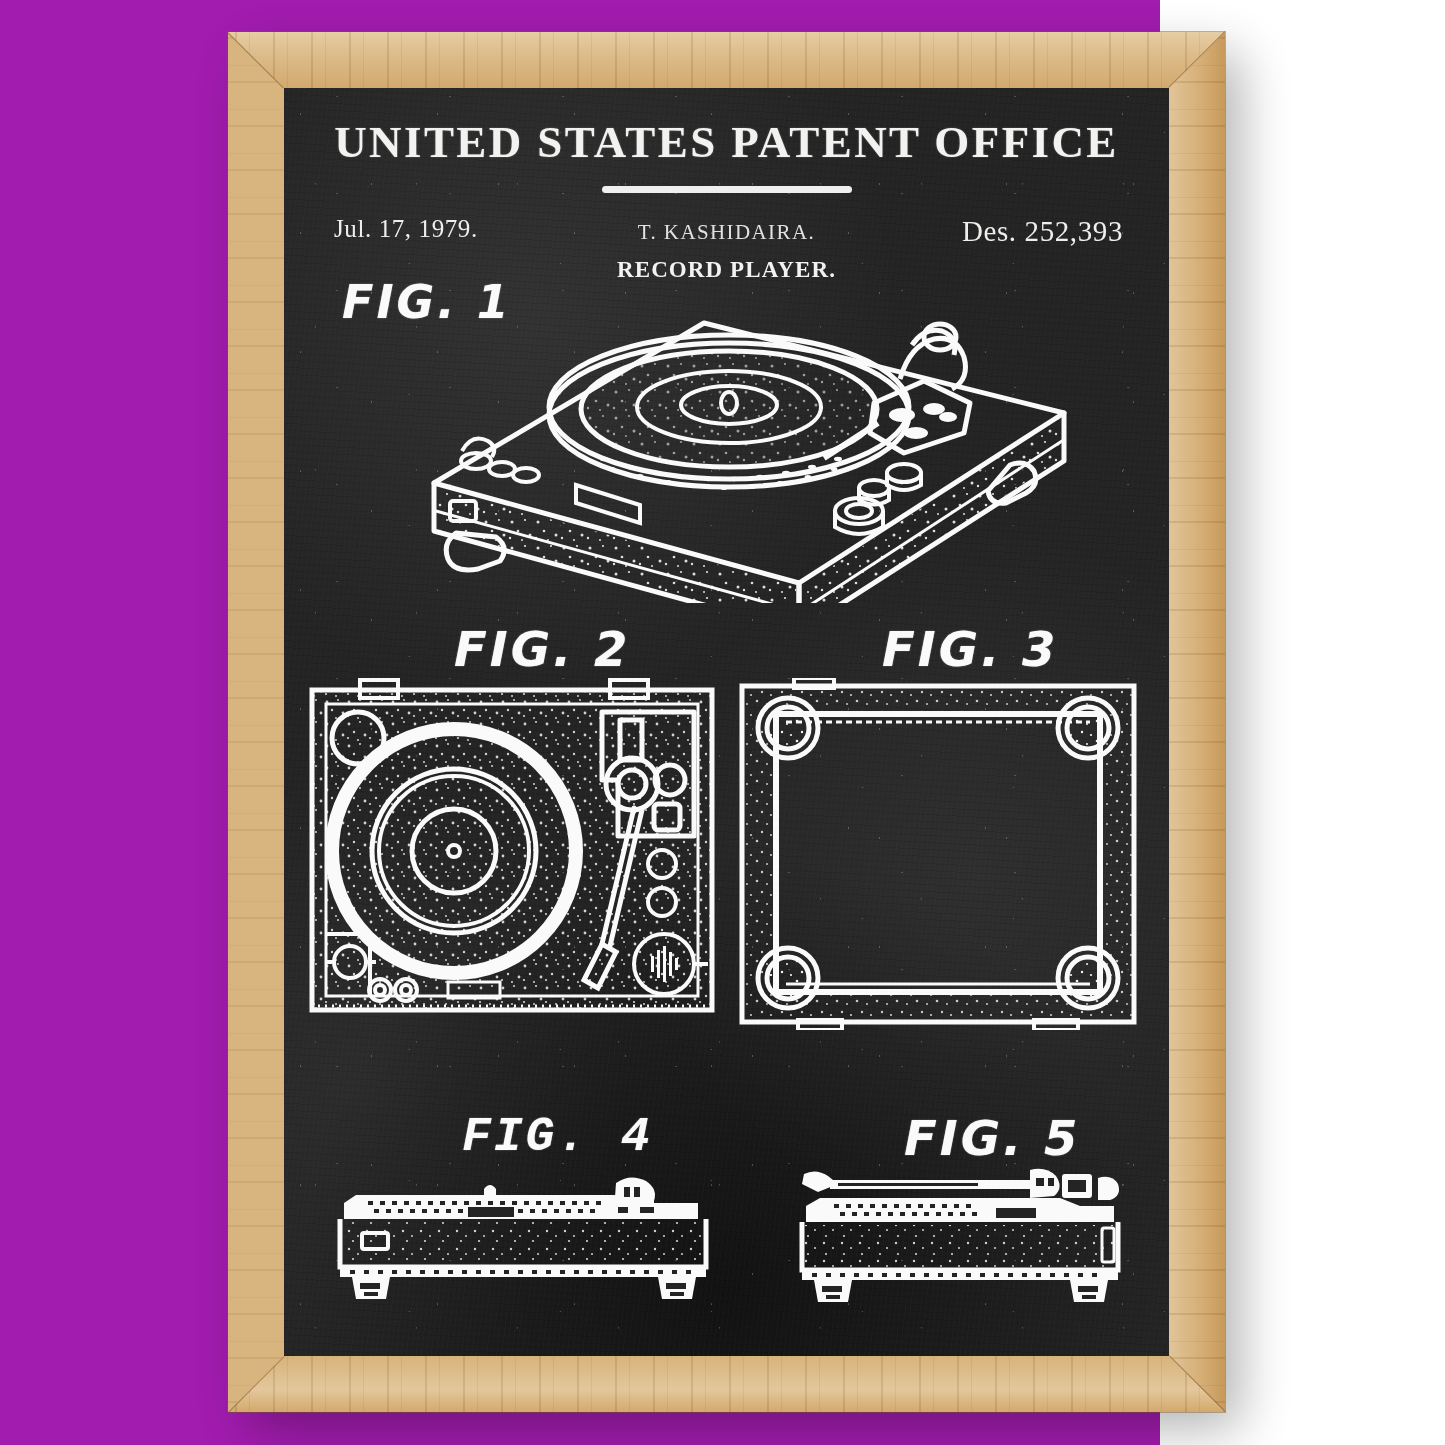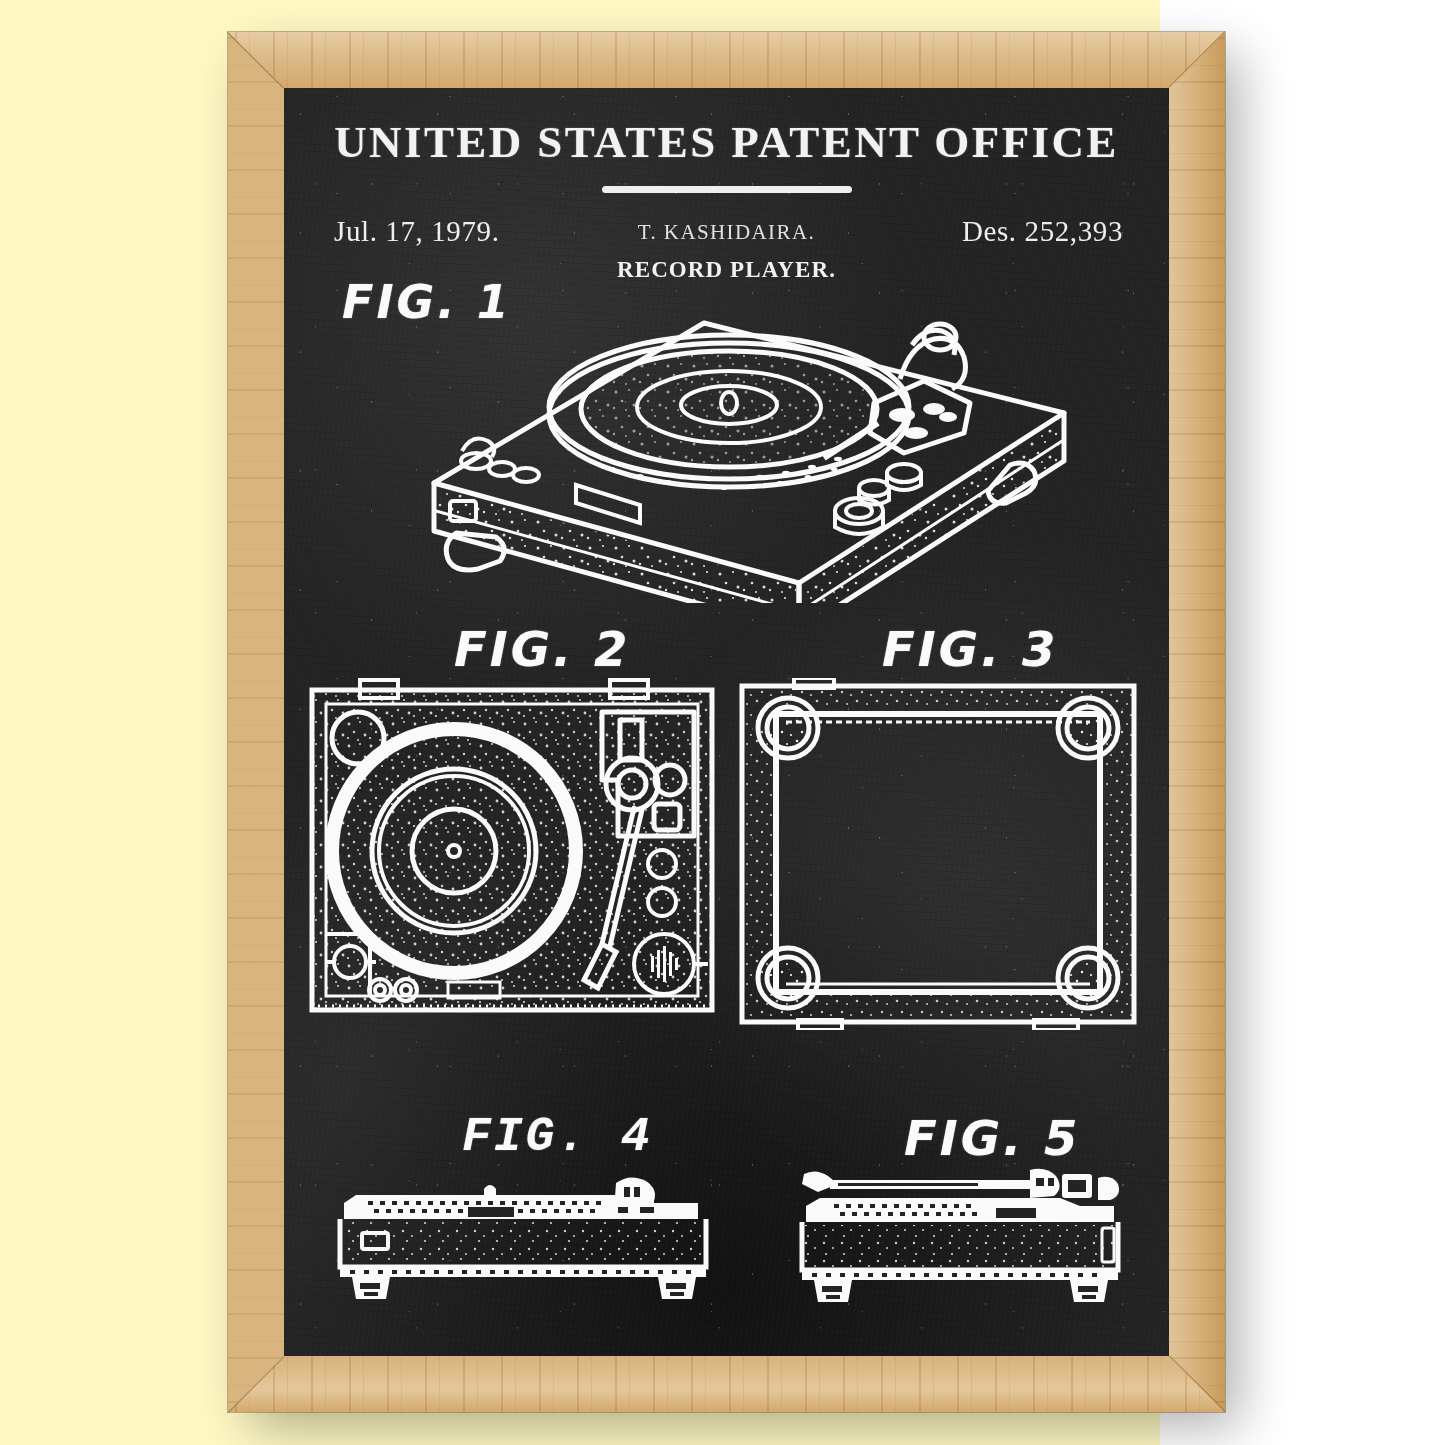--- a/index.html
+++ b/index.html
@@ -4,21 +4,21 @@
 <style>
   html,body{margin:0;padding:0;}
   body{
     width:1445px;height:1445px;
     background:#ffffff;
     font-family:"Liberation Serif",serif;
     overflow:hidden;
   }
 
   
-  #scene{position:relative;width:1160px;height:1445px;background:#fef9c3;}
+  #scene{position:relative;width:1160px;height:1445px;background:#a21caf;}
 
   
   #frame-shadow{
     position:absolute;left:236px;top:40px;width:992px;height:1374px;
     background:#000;opacity:.30;
     filter:blur(26px);
     transform:translate(12px,14px);
   }
 
   
@@ -113,21 +113,21 @@
     margin-top:28px;
     text-shadow:0 0 2px rgba(255,255,255,.28);
   }
   #hdr-rule{
     width:250px;height:7px;margin:18px auto 0;
     background:#efefed;border-radius:4px;
   }
   #hdr-row{
     position:relative;margin-top:22px;height:34px;
   }
-  #hdr-date{position:absolute;left:50px;top:0;color:#eeeeec;font-size:29px;letter-spacing:.6px;}
+  #hdr-date{position:absolute;left:50px;top:0;color:#eeeeec;font-size:25px;letter-spacing:.6px;}
   #hdr-inventor{
     position:absolute;left:0;right:0;top:5px;text-align:center;
     color:#e2e2e0;font-size:21px;letter-spacing:1.4px;
   }
   #hdr-patno{position:absolute;right:46px;top:0;color:#eeeeec;font-size:29px;letter-spacing:.6px;}
   #hdr-subject{
     text-align:center;color:#f2f2f0;font-weight:700;
     font-size:23px;letter-spacing:1.1px;margin-top:8px;
   }
 

